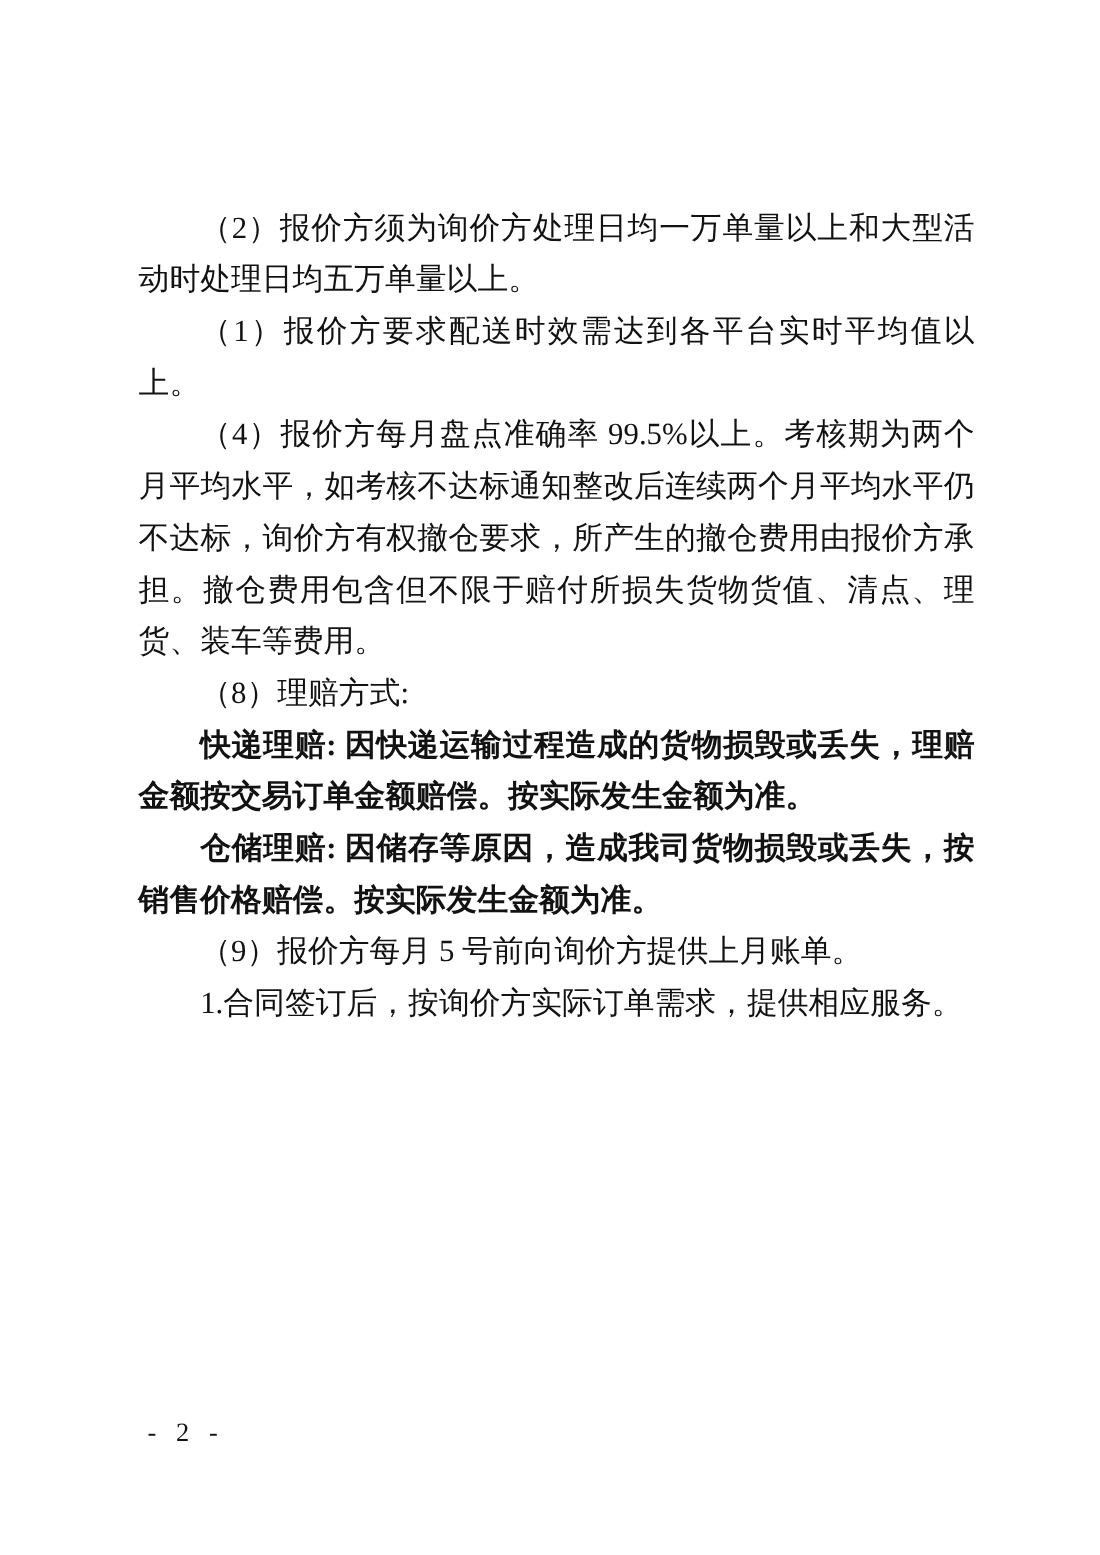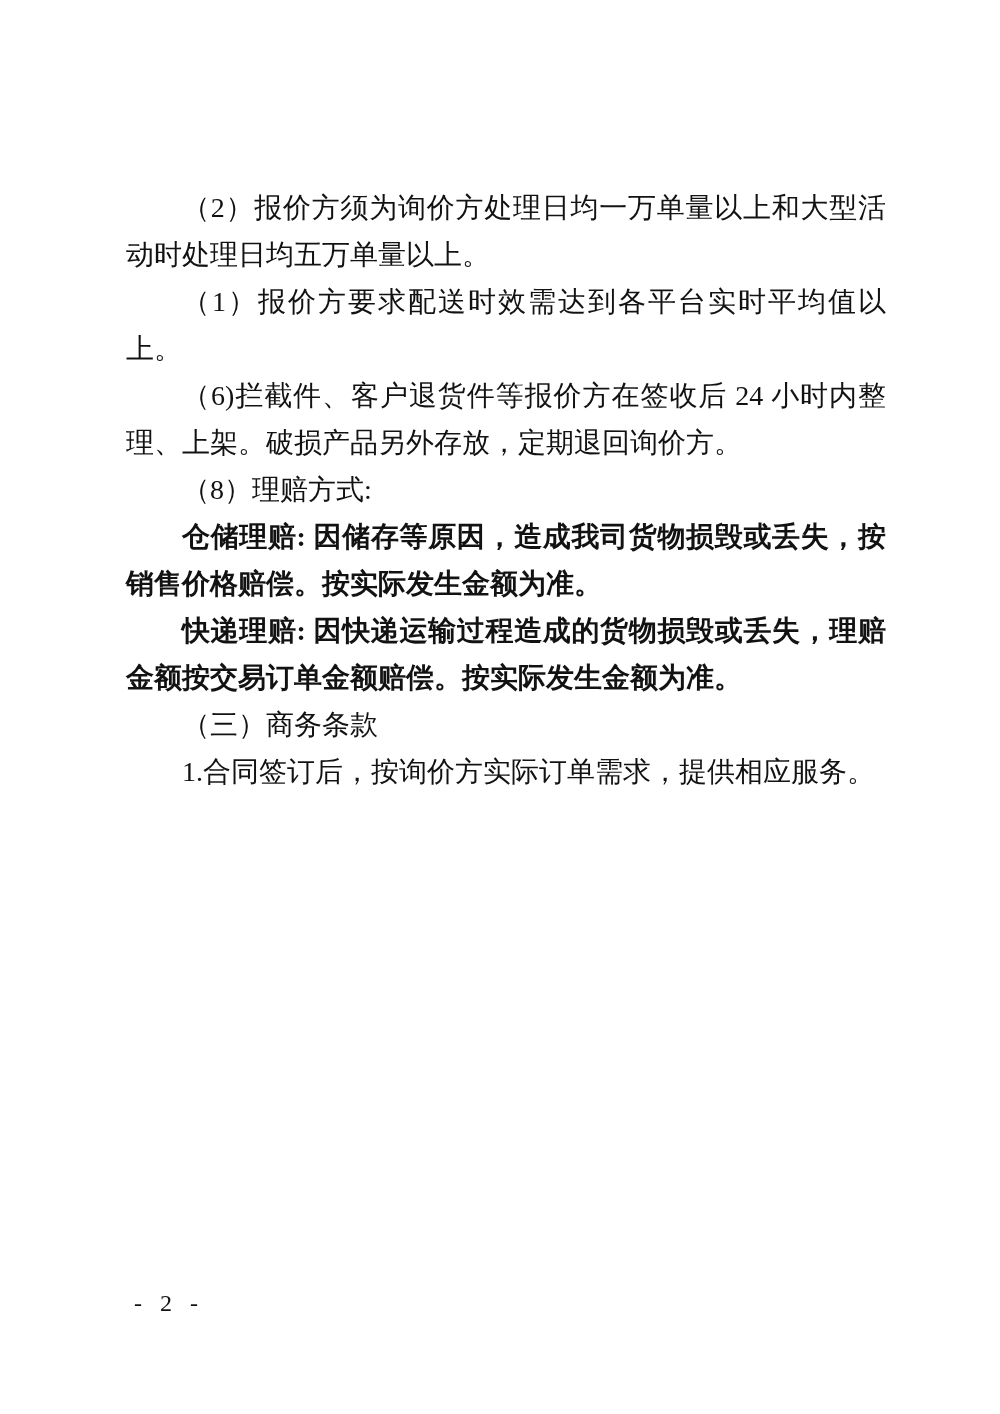--- a/index.html
+++ b/index.html
@@ -43,21 +43,21 @@
     color: #121212;
   }
 </style>
 </head>
 <body>
 
 <div class="page">
   <main class="content">
       <p>（2）报价方须为询价方处理日均一万单量以上和大型活动时处理日均五万单量以上。</p>
       <p>（1）报价方要求配送时效需达到各平台实时平均值以上。</p>
-      <p>（6)拦截件、客户退货件等报价方在签收后 24 小时内整理、上架。破损产品另外存放，定期退回询价方。</p>
+      <p>（4）报价方每月盘点准确率 99.5%以上。考核期为两个月平均水平，如考核不达标通知整改后连续两个月平均水平仍不达标，询价方有权撤仓要求，所产生的撤仓费用由报价方承担。撤仓费用包含但不限于赔付所损失货物货值、清点、理货、装车等费用。</p>
       <p>（8）理赔方式:</p>
+      <p class="bold">快递理赔: 因快递运输过程造成的货物损毁或丢失，理赔金额按交易订单金额赔偿。按实际发生金额为准。</p>
       <p class="bold">仓储理赔: 因储存等原因，造成我司货物损毁或丢失，按销售价格赔偿。按实际发生金额为准。</p>
-      <p class="bold">快递理赔: 因快递运输过程造成的货物损毁或丢失，理赔金额按交易订单金额赔偿。按实际发生金额为准。</p>
-      <p>（三）商务条款</p>
+      <p>（9）报价方每月 5 号前向询价方提供上月账单。</p>
       <p>1.合同签订后，按询价方实际订单需求，提供相应服务。</p>
     </main>
   <div class="footer">- 2 -</div>
 </div>
 
 </body></html>

